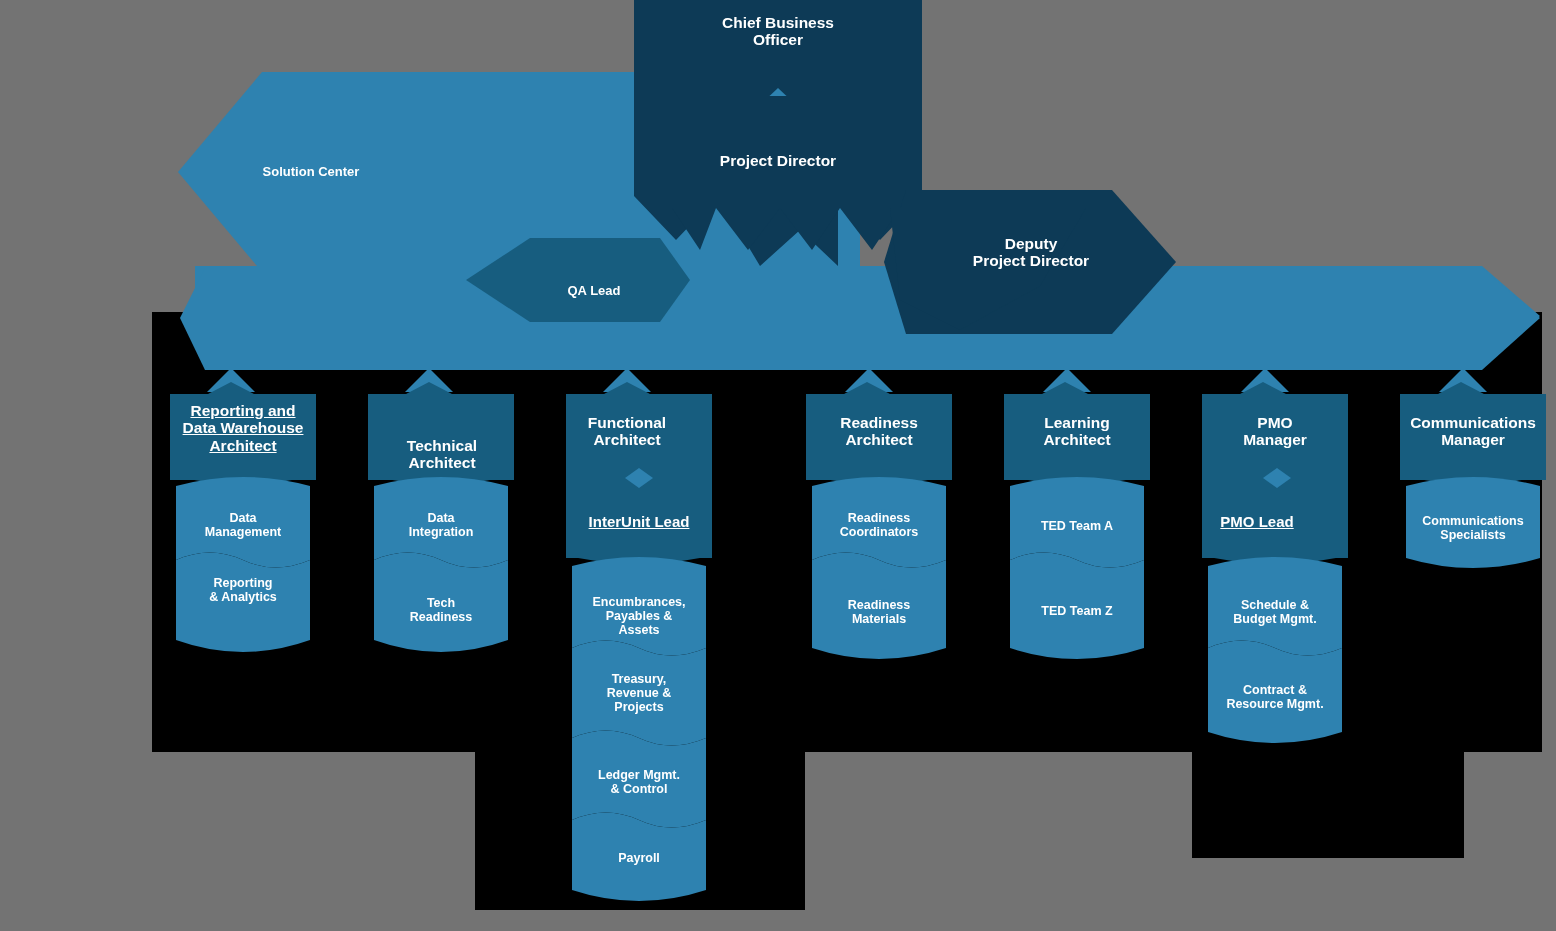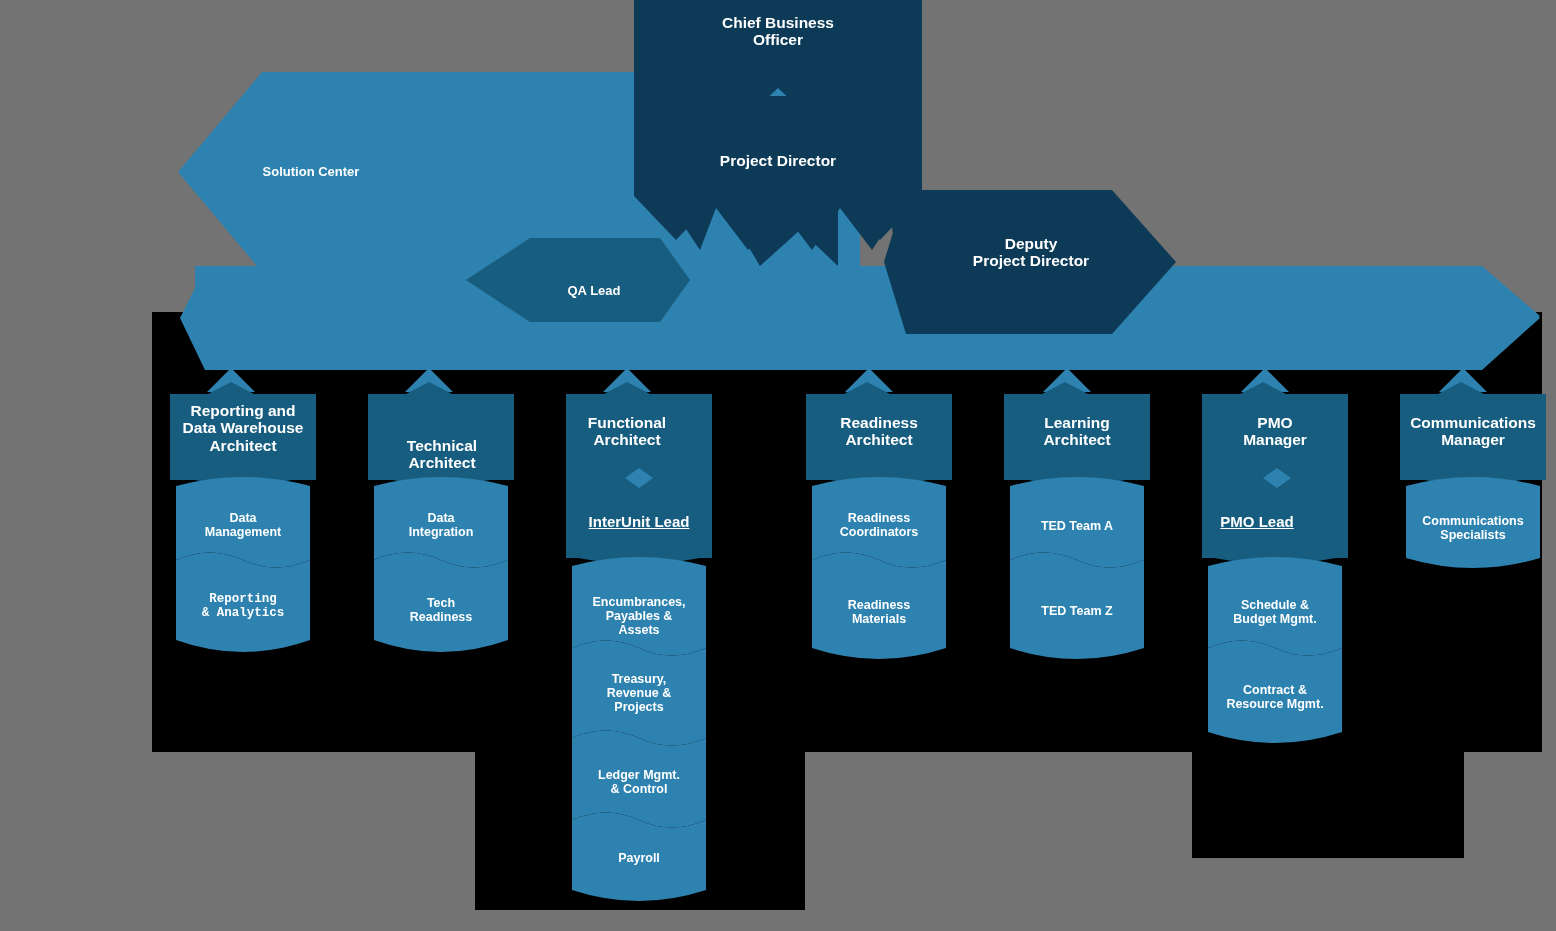--- a/index.html
+++ b/index.html
@@ -175,26 +175,26 @@
 
   <div class="lbl lbl-exec" style="left:656px; top:152px; width:244px;">Project Director</div>
 
   <div class="lbl lbl-exec" style="left:906px; top:235px; width:250px;">Deputy
 Project Director</div>
 
   <div class="lbl lbl-band" style="left:200px; top:165px; width:222px;text-align:center;">Solution Center</div>
 
   <div class="lbl lbl-band" style="left:496px; top:272px; width:196px;margin-top:12px;">QA Lead</div>
 
-  <div class="lbl lbl-head" style="left:170px; top:402px; width:146px;">Reporting and
+  <div class="lbl lbl-head" style="left:170px; top:402px; width:146px;text-decoration:underline;">Reporting and
 Data Warehouse
 Architect</div>
   <div class="lbl lbl-sub" style="left:170px; top:511px; width:146px;">Data
 Management</div>
-  <div class="lbl lbl-sub" style="left:170px; top:592px; width:146px;font-family:Liberation Mono, monospace;">Reporting
+  <div class="lbl lbl-sub" style="left:170px; top:576px; width:146px;">Reporting
 &amp; Analytics</div>
 
   <div class="lbl lbl-head" style="left:368px; top:437px; width:148px;">Technical
 Architect</div>
   <div class="lbl lbl-sub" style="left:368px; top:511px; width:146px;">Data
 Integration</div>
   <div class="lbl lbl-sub" style="left:368px; top:596px; width:146px;">Tech
 Readiness</div>
 
   <div class="lbl lbl-head" style="left:566px; top:414px; width:122px;">Functional

